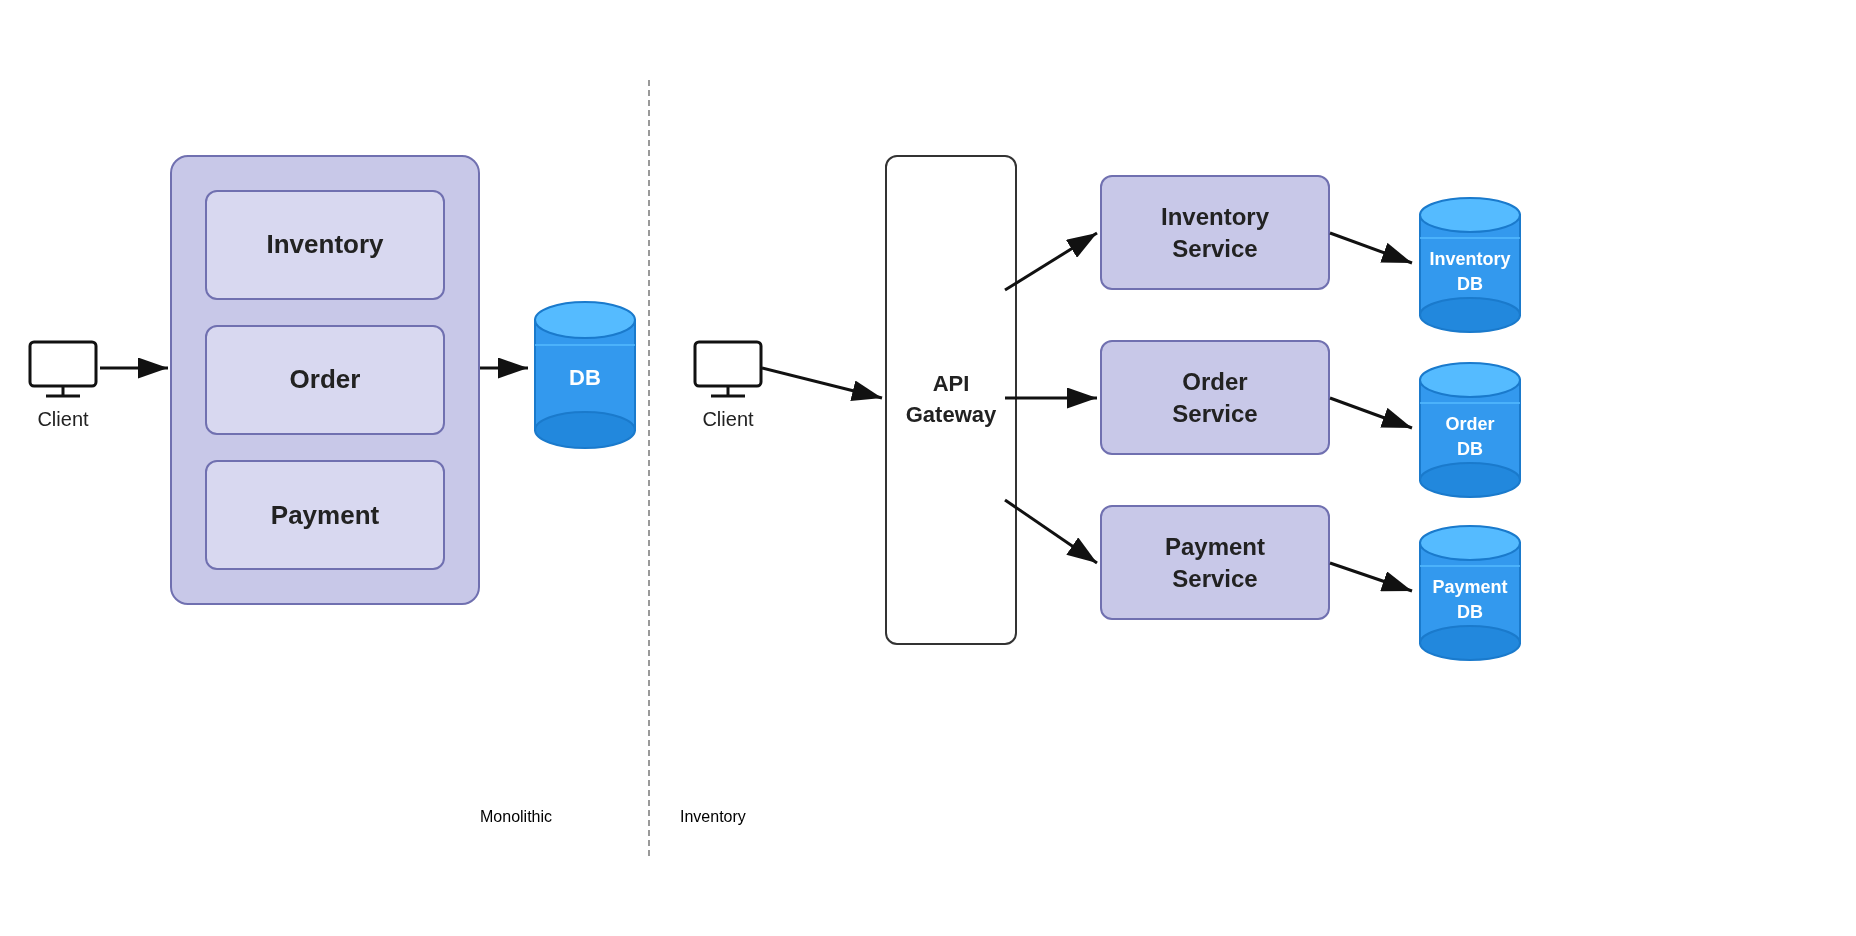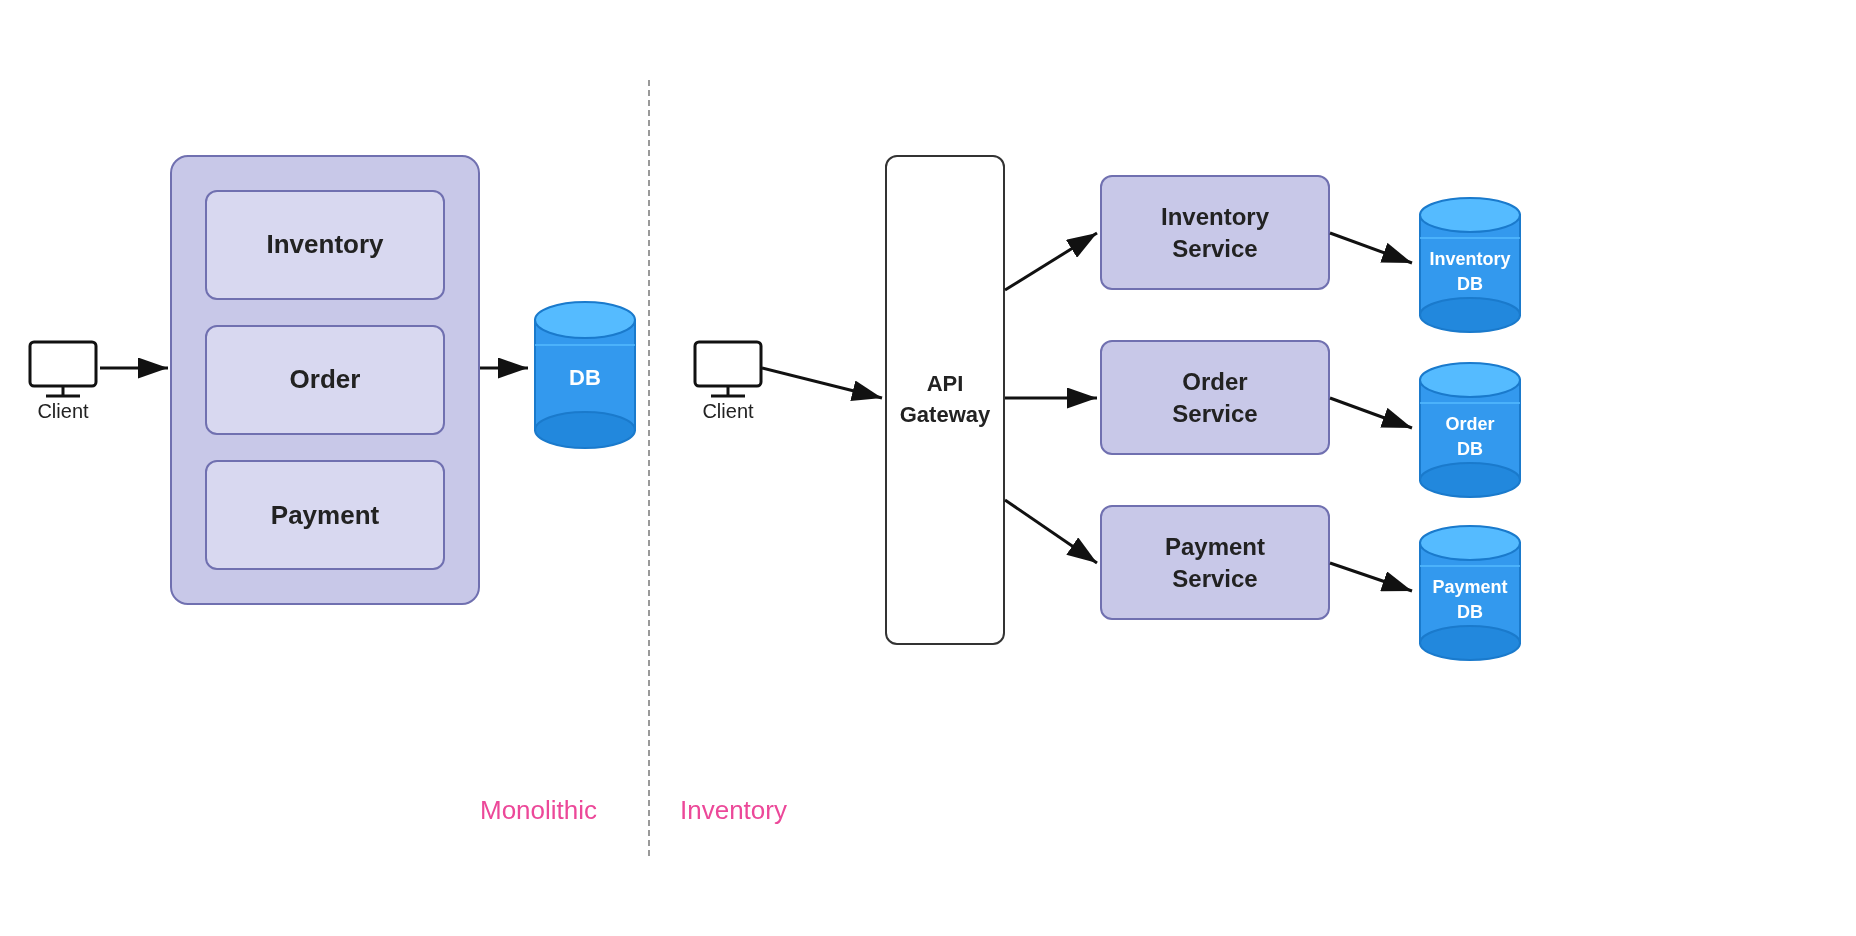--- a/index.html
+++ b/index.html
@@ -22,33 +22,34 @@
       left: 648px;
       top: 80px;
       bottom: 80px;
       width: 2px;
       border-left: 2px dashed #999;
     }
     
     .section-label {
       position: absolute;
       bottom: 110px;
-      font-size: 26px;
-      color: #ec4899;
+      font-size: 16px;
+      color: #000000;
       font-weight: 400;
     }
     .label-monolithic { left: 480px; }
     .label-decomposed { left: 680px; }
 
     
     .client-box {
       position: absolute;
       display: flex;
       flex-direction: column;
       align-items: center;
+      gap: 8px;
     }
     .monitor-icon {
       width: 70px;
       height: 60px;
     }
     .client-label {
       font-size: 20px;
       color: #222;
       font-weight: 500;
     }
@@ -81,21 +82,21 @@
       font-size: 26px;
       font-weight: 600;
       color: #222;
     }
 
     
     .api-gateway {
       position: absolute;
       left: 885px;
       top: 155px;
-      width: 120px;
+      width: 132px;
       height: 490px;
       background: #fff;
       border: 2px solid #333;
       border-radius: 12px;
       display: flex;
       align-items: center;
       justify-content: center;
       font-size: 22px;
       font-weight: 600;
       color: #222;

